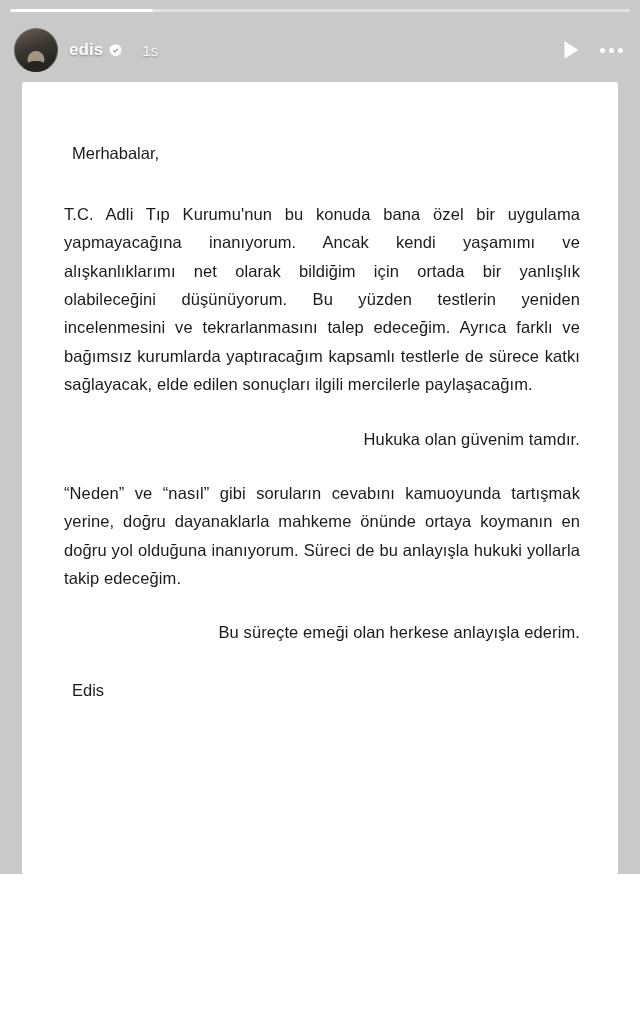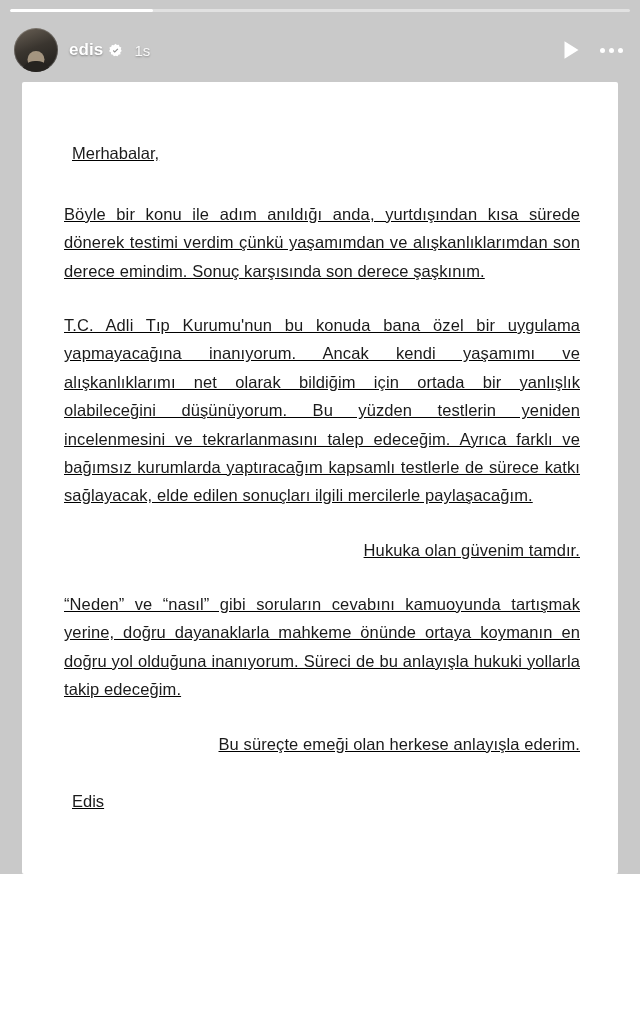--- a/index.html
+++ b/index.html
@@ -97,21 +97,21 @@
   }
   .verified {
     width: 15px;
     height: 15px;
     margin-left: 5px;
     flex: 0 0 auto;
   }
   .timestamp {
     color: rgba(255,255,255,0.92);
     font-size: 15px;
-    margin-left: 11px;
+    margin-left: 19px;
     text-shadow: 0 1px 2px rgba(0,0,0,0.3);
   }
   .header-spacer { flex: 1; }
   .icon-btn {
     display: flex;
     align-items: center;
     justify-content: center;
     width: 30px;
     height: 30px;
     margin-left: 10px;
@@ -131,21 +131,20 @@
   }
   
   .card-area {
     position: absolute;
     top: 82px;
     left: 22px;
     right: 22px;
     bottom: 0;
     background: #ffffff;
     border-radius: 2px;
-    text-decoration: underline;
   }
   .card-inner {
     padding: 60px 38px 20px 42px;
   }
   .greeting {
     font-size: 16.5px;
     color: #1b1b1b;
     margin: 0 0 34px 8px;
     line-height: 1.45;
   }
@@ -199,21 +198,20 @@
         <span></span>
           <span></span>
           <span></span>
       </div>
     </div>
   </div>
 
   <div class="card-area">
     <div class="card-inner">
       <p class="greeting">Merhabalar,</p>
-      <p class="para">Böyle bir konu ile adım anıldığı anda, yurtdışından kısa sürede dönerek testimi verdim çünkü yaşamımdan ve alışkanlıklarımdan son derece emindim. Sonuç karşısında son derece şaşkınım.</p>
       <p class="para">T.C. Adli Tıp Kurumu'nun bu konuda bana özel bir uygulama yapmayacağına inanıyorum. Ancak kendi yaşamımı ve alışkanlıklarımı net olarak bildiğim için ortada bir yanlışlık olabileceğini düşünüyorum. Bu yüzden testlerin yeniden incelenmesini ve tekrarlanmasını talep edeceğim. Ayrıca farklı ve bağımsız kurumlarda yaptıracağım kapsamlı testlerle de sürece katkı sağlayacak, elde edilen sonuçları ilgili mercilerle paylaşacağım.</p>
       <p class="para nojustify">Hukuka olan güvenim tamdır.</p>
       <p class="para">“Neden” ve “nasıl” gibi soruların cevabını kamuoyunda tartışmak yerine, doğru dayanaklarla mahkeme önünde ortaya koymanın en doğru yol olduğuna inanıyorum. Süreci de bu anlayışla hukuki yollarla takip edeceğim.</p>
       <p class="para nojustify">Bu süreçte emeği olan herkese anlayışla ederim.</p>
       <p class="signature">Edis</p>
     </div>
   </div>
 
 </div>
 

